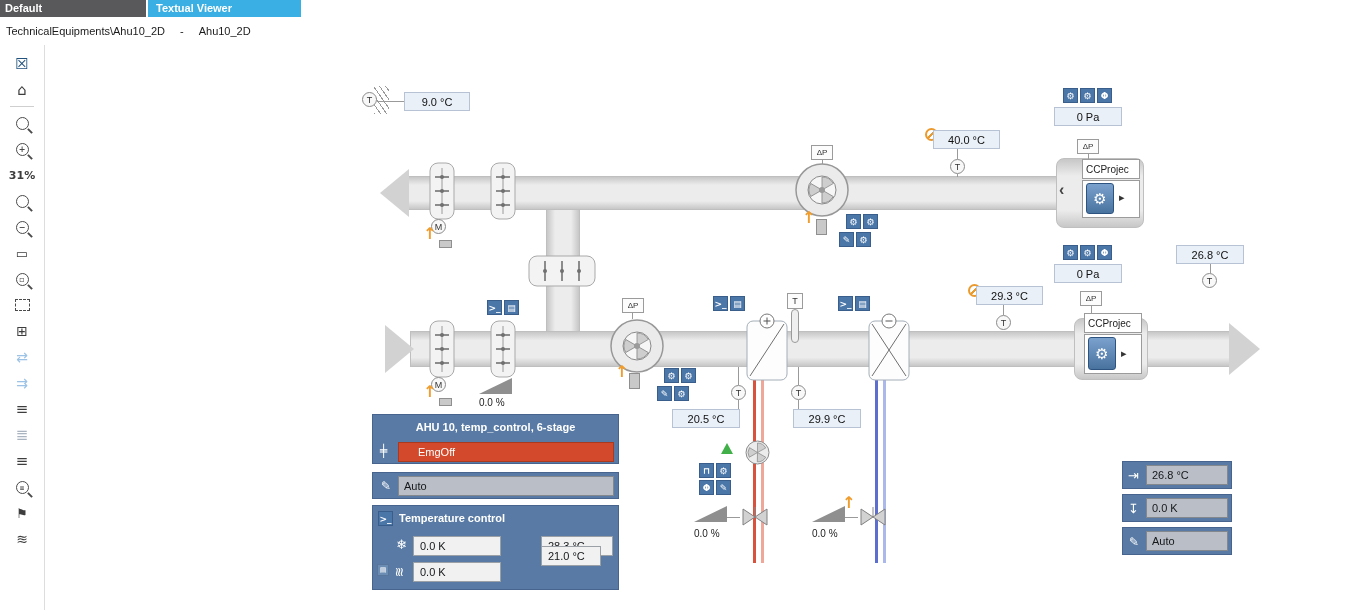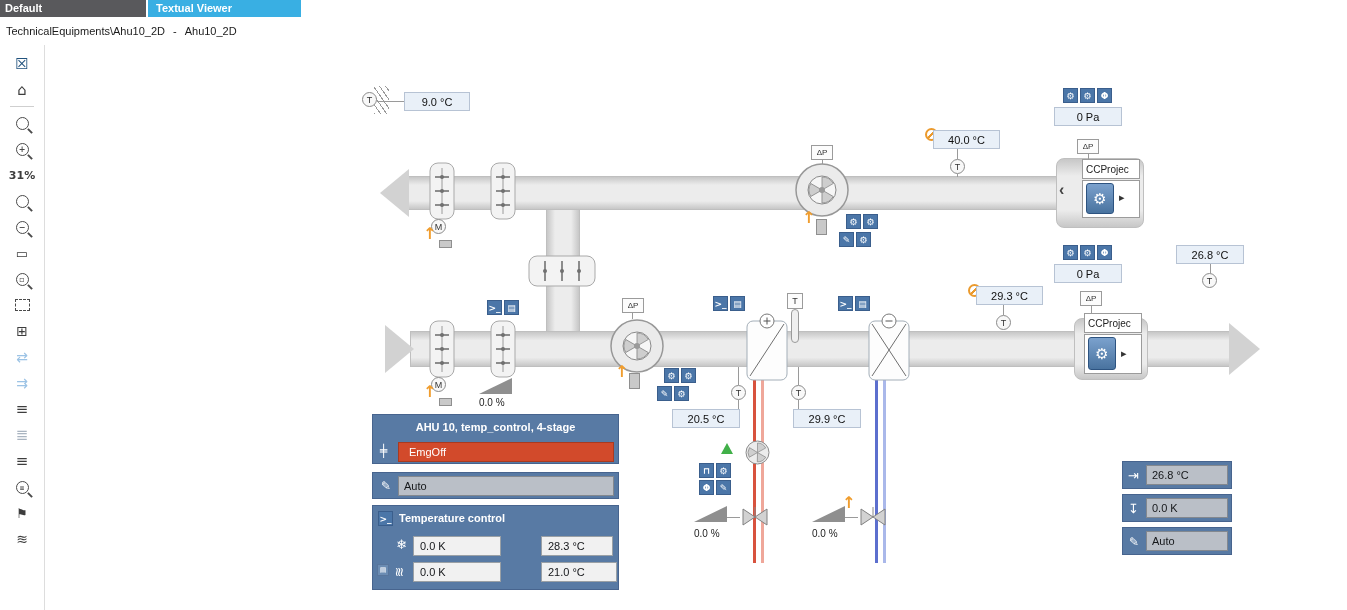--- a/index.html
+++ b/index.html
@@ -6,21 +6,21 @@
   body{width:1347px;height:610px;overflow:hidden;position:relative;background:#fff;
        font-family:"Liberation Sans",sans-serif;color:#111}
   .abs{position:absolute;box-sizing:border-box}
   .cline{position:absolute;background:#9a9a9a}
   
   .tab-dark{position:absolute;left:0;top:0;width:146px;height:17px;background:#59595c;color:#fff;
             font-size:11px;font-weight:bold;line-height:17px;padding-left:5px;box-sizing:border-box}
   .tab-blue{position:absolute;left:146px;top:0;width:155px;height:17px;background:#39afe3;color:#fff;
             font-size:11px;font-weight:bold;line-height:17px;padding-left:8px;box-sizing:border-box;border-left:2px solid #fff}
   .breadcrumb{position:absolute;left:0;top:17px;width:100%;height:28px;font-size:11px;color:#1a1a1a;
-              display:flex;align-items:center;padding-left:6px;box-sizing:border-box;gap:8px;background:#fff}
+              display:flex;align-items:center;padding-left:6px;box-sizing:border-box;gap:15px;background:#fff}
   
   .toolbar{position:absolute;left:0;top:45px;width:45px;bottom:0;border-right:1px solid #ddd;background:#fff;
            display:flex;flex-direction:column;align-items:center;padding-top:6px;box-sizing:border-box}
   .ticon{width:44px;height:26px;display:flex;align-items:center;justify-content:center;font-size:14px;color:#3d3d3d}
   .ticon span,.bicon,.picon,.oarrow,.gearbtn{font-family:"DejaVu Sans",sans-serif}
   .tdiv{width:24px;height:1px;background:#cfcfcf;margin:3px 0}
   .mag{position:relative;width:11px;height:11px;border:1.5px solid #4a4a4a;border-radius:50%;display:inline-block}
   .mag::after{content:"";position:absolute;width:6px;height:2px;background:#4a4a4a;right:-5px;bottom:-3px;transform:rotate(45deg)}
   .mag i{font-style:normal;position:absolute;inset:0;display:flex;align-items:center;justify-content:center;font-size:8px;color:#4a4a4a;font-weight:bold}
   .drect{width:13px;height:10px;border:1px dashed #4a4a4a;display:inline-block}
@@ -46,21 +46,21 @@
   .ramp{position:absolute;width:0;height:0;border-bottom:16px solid #8f8f8f;border-left:33px solid transparent}
   .plabel{position:absolute;font-size:10px;color:#222;white-space:nowrap}
   .ccbox{position:absolute;background:#fff;border:1px solid #9b9b9b;font-size:10px;color:#222;display:flex;align-items:center;
          padding-left:3px;overflow:hidden;box-sizing:border-box;white-space:nowrap}
   .gearpanel{position:absolute;background:#fff;border:1px solid #9b9b9b;box-sizing:border-box}
   .gearbtn{position:absolute;background:linear-gradient(180deg,#7ba1cd,#49739f);border:1px solid #2d5380;border-radius:3px;
            color:#fff;font-size:15px;display:flex;align-items:center;justify-content:center;box-sizing:border-box}
   
   .panel{position:absolute;background:#587aa4;border:1px solid #47648e;box-sizing:border-box}
   .panel-h{position:absolute;font-size:11px;font-weight:bold;color:#fff;display:flex;align-items:center;justify-content:center;white-space:nowrap}
-  .field-red{position:absolute;background:#d24a2b;border:1px solid #a93a20;color:#fff;font-size:11px;display:flex;align-items:center;padding-left:10px;box-sizing:border-box}
+  .field-red{position:absolute;background:#d24a2b;border:1px solid #a93a20;color:#fff;font-size:11px;display:flex;align-items:center;padding-left:19px;box-sizing:border-box}
   .field-gray{position:absolute;background:#babfc7;border:1px solid #83888f;color:#15171a;font-size:11px;display:flex;align-items:center;padding-left:5px;box-sizing:border-box}
   .field-white{position:absolute;background:#f1f1f1;border:1px solid #9aa0a5;color:#15171a;font-size:11px;display:flex;align-items:center;padding-left:6px;box-sizing:border-box}
   .picon{position:absolute;color:#fff;font-size:12px;line-height:12px}
   .rot90{transform:rotate(90deg);display:inline-block}
 </style>
 </head>
 <body>
 
 <div class="tab-dark">Default</div>
 <div class="tab-blue">Textual Viewer</div>
@@ -384,38 +384,38 @@
   <div class="bicon" style="left:1097px;top:245px">Φ</div>
   <div class="vbox" style="left:1054px;top:264px;width:68px;height:19px">0 Pa</div>
   <div class="cline" style="left:1091px;top:306px;width:1px;height:12px"></div>
   <div class="dp" style="left:1080px;top:291px">ΔP</div>
   <div class="ccbox" style="left:1084px;top:313px;width:58px;height:20px">CCProjec</div>
   <div class="gearpanel" style="left:1084px;top:334px;width:58px;height:40px"></div>
   <div class="gearbtn" style="left:1088px;top:337px;width:28px;height:33px">⚙</div>
   <div class="abs" style="left:1121px;top:347px;font-size:11px;color:#333">▸</div>
 
   <div class="panel" style="left:372px;top:414px;width:247px;height:50px">
-    <div class="panel-h" style="left:0;top:0;width:100%;height:24px">AHU 10, temp_control, 4-stage</div>
+    <div class="panel-h" style="left:0;top:0;width:100%;height:24px">AHU 10, temp_control, 6-stage</div>
     <span class="picon" style="left:7px;top:30px">╪</span>
     <div class="field-red" style="left:25px;top:27px;width:216px;height:20px">EmgOff</div>
   </div>
   <div class="panel" style="left:372px;top:472px;width:247px;height:27px">
     <span class="picon" style="left:8px;top:7px">✎</span>
     <div class="field-gray" style="left:25px;top:3px;width:216px;height:20px">Auto</div>
   </div>
   <div class="panel" style="left:372px;top:505px;width:247px;height:85px">
     <div class="bicon" style="left:5px;top:5px">&gt;_</div>
     <div class="panel-h" style="left:26px;top:0;height:24px">Temperature control</div>
     <span class="picon" style="left:23px;top:33px;font-size:13px">❄</span>
     <div class="field-white" style="left:40px;top:30px;width:88px;height:20px">0.0 K</div>
     <div class="field-white" style="left:168px;top:30px;width:72px;height:20px">28.3 °C</div>
     <div class="bicon" style="left:4px;top:58px;width:12px;height:12px;background:#6b8cb3;border-color:#58759c;font-size:7px">▤</div>
     <span class="picon rot90" style="left:21px;top:60px;font-size:13px">≋</span>
     <div class="field-white" style="left:40px;top:56px;width:88px;height:20px">0.0 K</div>
-    <div class="field-white" style="left:168px;top:56px;width:76px;height:20px">21.0 °C</div>
+    <div class="field-white" style="left:168px;top:40px;width:60px;height:20px">21.0 °C</div>
   </div>
 
   <div class="panel" style="left:1122px;top:461px;width:110px;height:28px">
     <span class="picon" style="left:5px;top:8px;font-size:13px">⇥</span>
     <div class="field-gray" style="left:23px;top:3px;width:82px;height:20px">26.8 °C</div>
   </div>
   <div class="panel" style="left:1122px;top:494px;width:110px;height:28px">
     <span class="picon" style="left:5px;top:8px;font-size:13px">↧</span>
     <div class="field-gray" style="left:23px;top:3px;width:82px;height:20px">0.0 K</div>
   </div>

